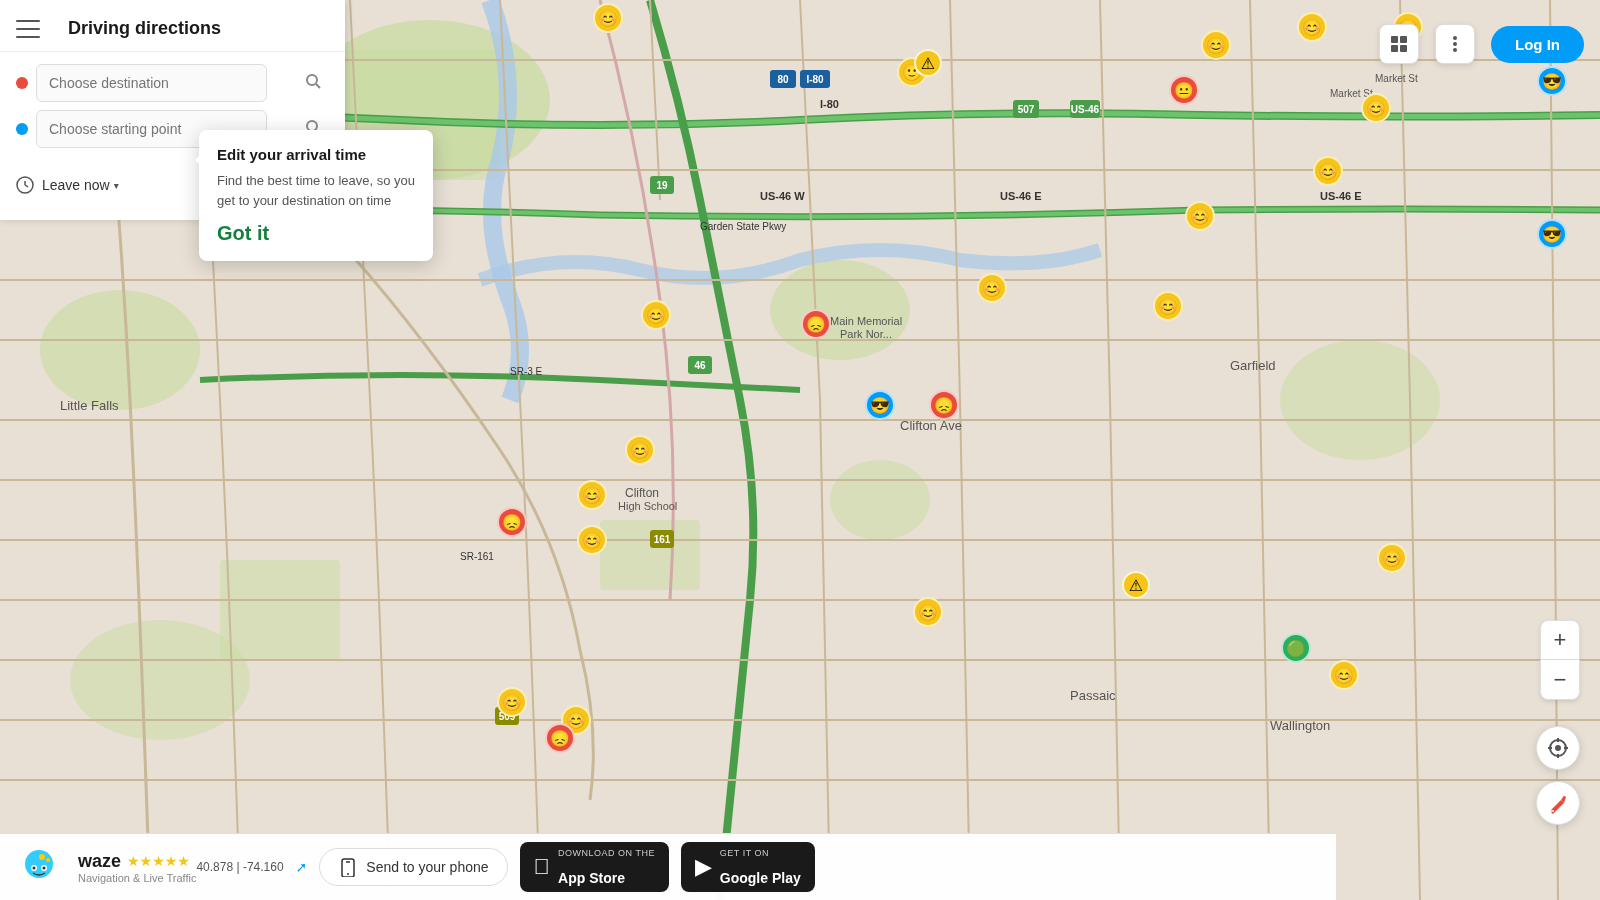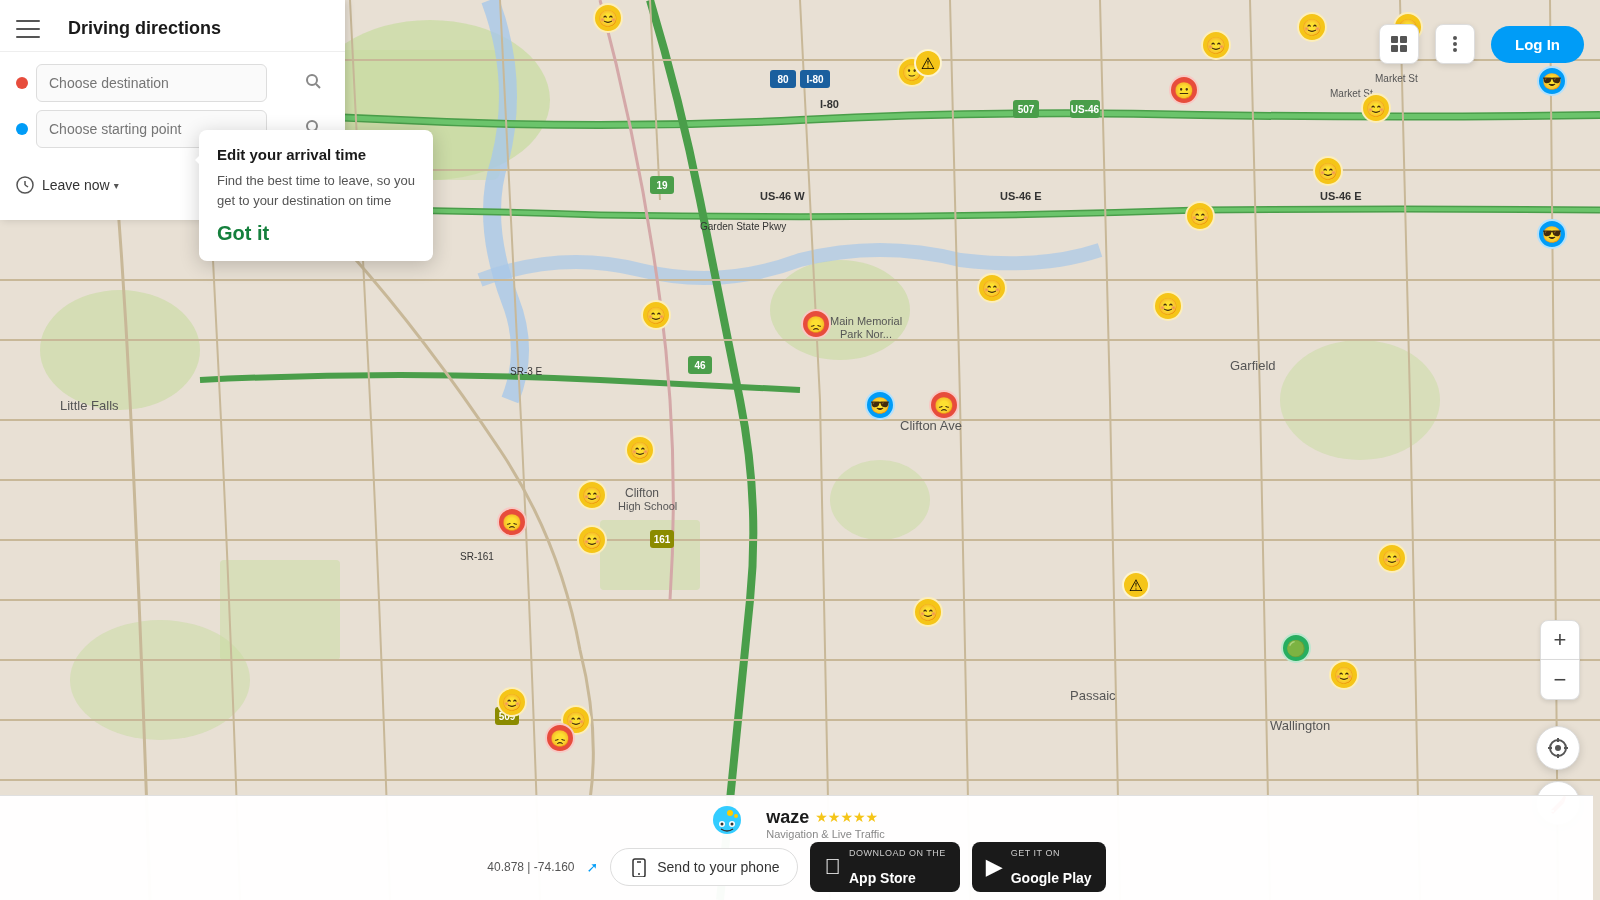--- a/index.html
+++ b/index.html
@@ -209,29 +209,28 @@
       position: absolute;
       transform: translate(-50%, -50%);
       z-index: 5;
     }
 
     
     #footer {
       position: absolute;
       bottom: 0;
       left: 0;
-      width: 1593px;
+      width: 1336px;
       background: rgba(255,255,255,0.97);
       padding: 8px 20px;
       display: flex;
       align-items: center;
       justify-content: flex-start;
       z-index: 10;
       border-top: 1px solid #e0e0e0;
-      flex-direction: column;
     }
 
     #footer-left {
       display: flex;
       align-items: center;
       gap: 20px;
     }
 
     #waze-logo {
       display: flex;

